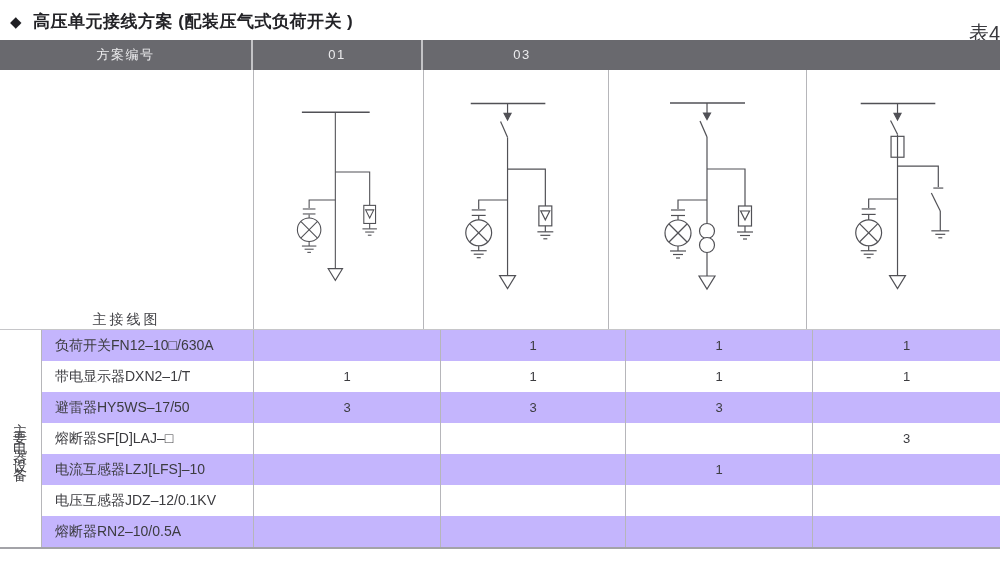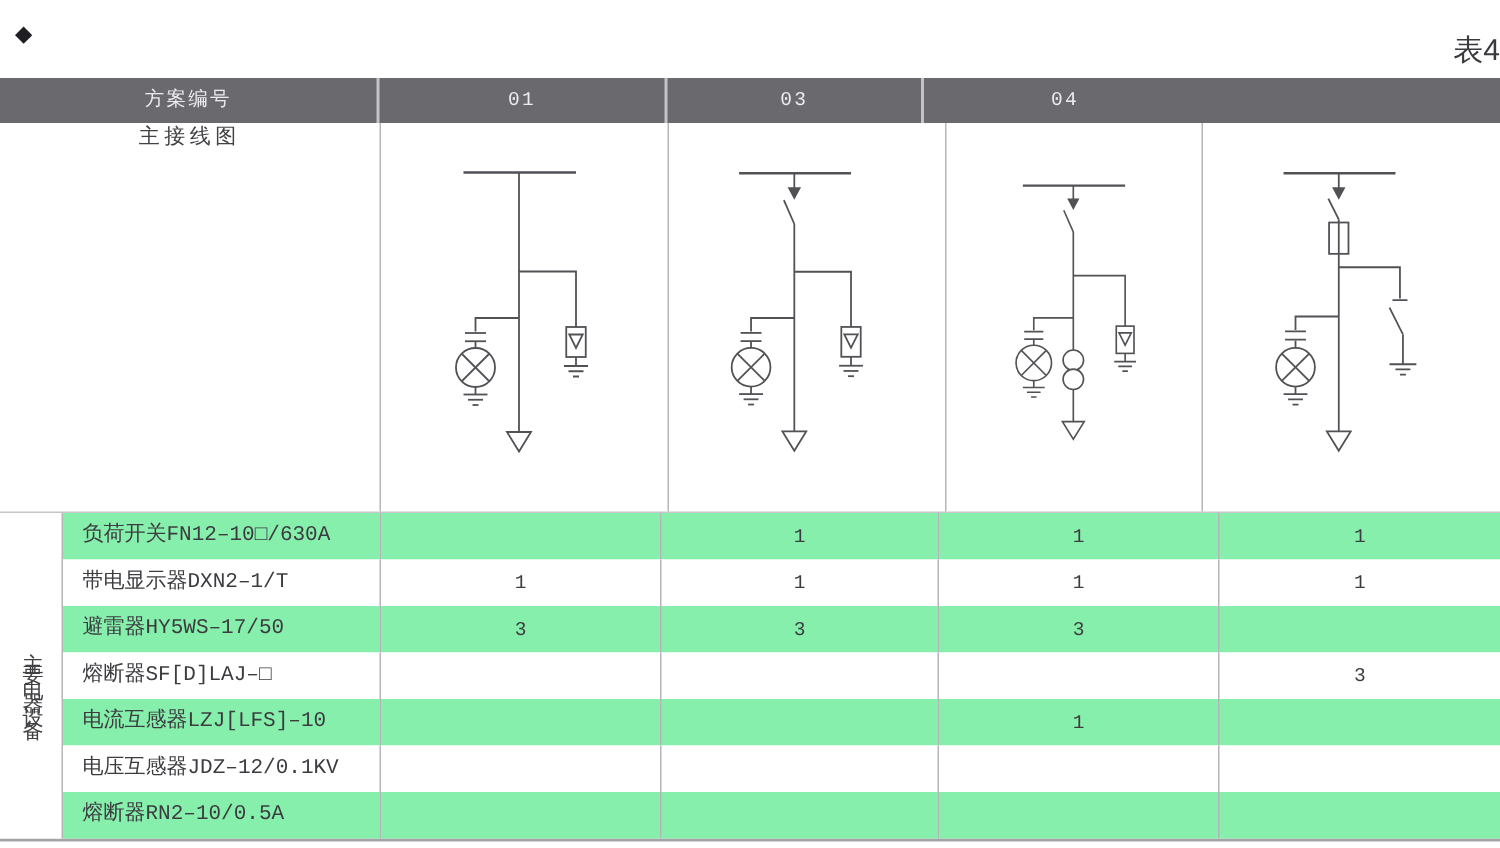--- a/index.html
+++ b/index.html
@@ -7,66 +7,66 @@
     font-family:"Liberation Sans","DejaVu Sans",sans-serif; }
   .page { position:relative; width:1000px; height:565px; background:#fff; }
 
   
   .titlebar { position:absolute; top:6px; left:0; width:1000px; height:40px; }
   .diamond { position:absolute; left:10px; top:7px; font-size:15px; color:#1f1f23; }
   .page-title { position:absolute; left:33px; top:4px; font-size:17px; font-weight:bold; color:#222226; letter-spacing:0.5px; }
   .table-ref { position:absolute; right:0px; top:14px; font-size:20px; color:#3a3a3e; }
 
   
-  .tbl { position:absolute; top:52px; left:0; width:1000px;font-family:Liberation Mono, monospace; }
+  .tbl { position:absolute; top:40px; left:0; width:1000px; }
 
   
   .hdr { display:flex; height:30px; background:#69696e; }
   .hcell { height:30px; line-height:30px; text-align:center; color:#ececee; font-size:13px;
     letter-spacing:1.5px; border-right:2px solid #c3c3c6; }
   .hcell:last-child { border-right:none; }
-  .w0{width:253px;} .w1{width:192px;} .w2{width:185px;} .w3{width:171px;} .w4{width:188px;}
+  .w0{width:253px;} .w1{width:170px;} .w2{width:185px;} .w3{width:198px;} .w4{width:188px;}
 
   
   .diagrow { display:flex; height:259px; background:#fff; }
   .dcell { height:259px; border-left:1px solid #b6b6ba; display:flex; align-items:flex-start; justify-content:center; }
-  .dcell.first { border-left:none; align-items:flex-start; }
+  .dcell.first { border-left:none; align-items:flex-end; }
   .diag-label { font-size:14px; color:#414145; letter-spacing:3px; }
   svg.diag { display:block; }
 
   
   .equip { display:grid; grid-template-columns:42px 211px 187px 185px 187px 188px;
     grid-auto-rows:31px; border-top:1px solid #c6c6c9; border-bottom:2px solid #a3a3a8; }
   .vlabel-cell { grid-row:1 / span 7; grid-column:1; background:#fff; border-right:1px solid #b6b6ba;
     display:flex; align-items:center; justify-content:center; }
   .vlabel { writing-mode:vertical-lr; text-orientation:upright; font-size:14px; color:#414145;
     letter-spacing:9px; }
   .erow { display:contents; }
   .erow > div { height:31px; line-height:31px; background:#fff; }
-  .erow.odd > div { background:#86efac; }
+  .erow.odd > div { background:#c4b5fd; }
   .ename { font-size:14px; color:#3c3c40; padding-left:13px; white-space:nowrap; overflow:hidden; }
   .eval { text-align:center; font-size:13px; color:#3c3c40; border-left:1px solid #b6b6ba; }
 </style>
 </head>
 <body>
 
 <div class="page">
 
   <div class="titlebar">
     <span class="diamond">◆</span>
+    <span class="page-title">高压单元接线方案 (配装压气式负荷开关 )</span>
     <span class="table-ref">表4</span>
   </div>
 
   <div class="tbl">
 
     <div class="hdr">
       <div class="hcell w0">方案编号</div>
       <div class="hcell w1">01</div>
       <div class="hcell w3">03</div>
-      <div class="hcell w4">04</div>
     </div>
 
     <div class="diagrow">
       <div class="dcell first w0">
         <span class="diag-label">主接线图</span>
       </div>
 
       <div class="dcell w1">
         <svg class="diag" width="187" height="259" viewBox="0 0 187 259" fill="none" stroke="#515156" stroke-width="1.2">
           <line x1="53" y1="33" x2="128" y2="33" stroke-width="1.7"></line>

